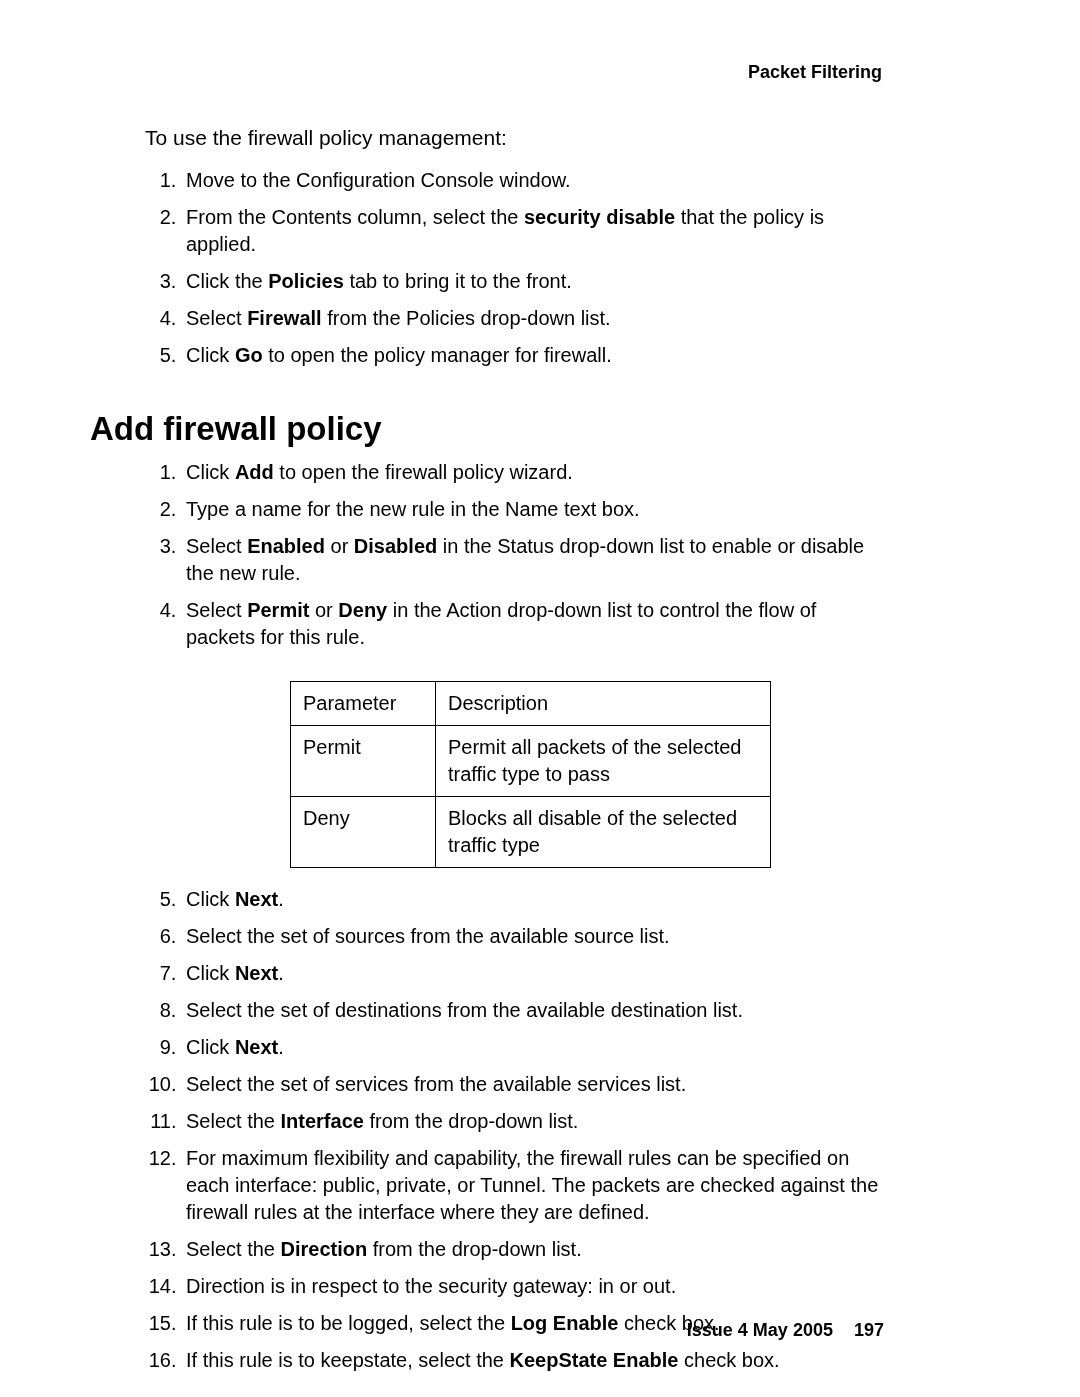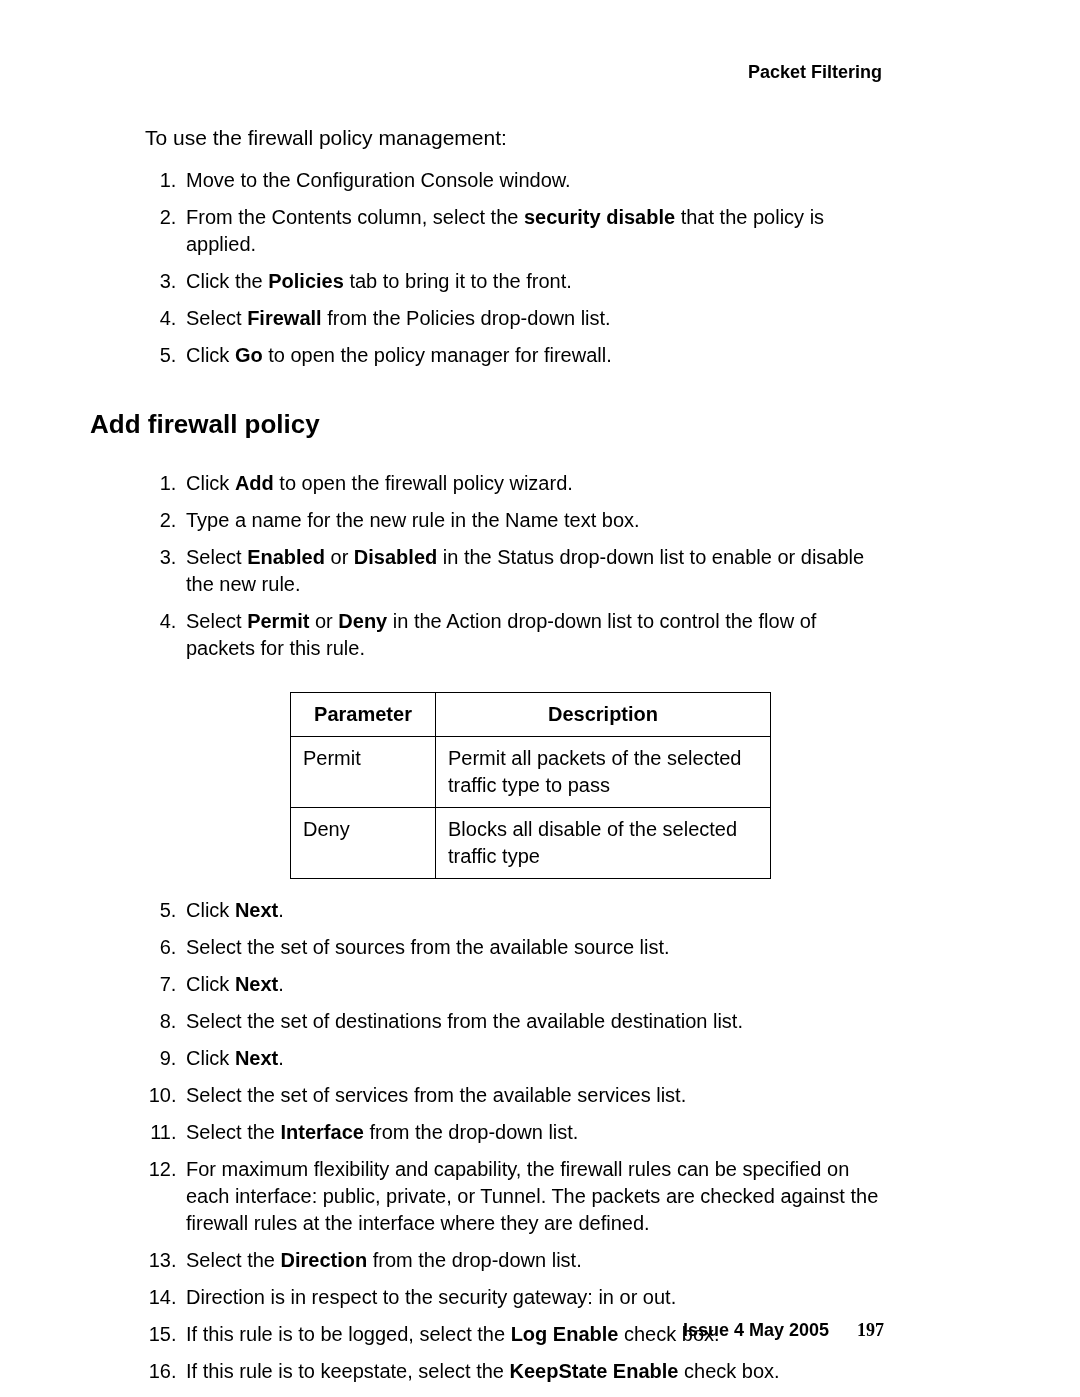--- a/index.html
+++ b/index.html
@@ -33,46 +33,46 @@
     list-style: decimal;
     margin: 0 0 30px 0;
     padding-left: 92px;
   }
   ol.steps > li {
     padding-left: 4px;
     margin-bottom: 10px;
   }
   b { font-weight: bold; }
   h2.section-h2 {
-    font-size: 26px;
+    font-size: 33px;
     font-weight: bold;
-    margin: 38px 0 28px 0;
+    margin: 38px 0 8px 0;
   }
   table.param-table {
     border-collapse: collapse;
     margin: 18px 0 18px 200px;
     font-size: 20px;
   }
   table.param-table th, table.param-table td {
     border: 1px solid #000;
     padding: 8px 12px;
     text-align: left;
     vertical-align: top;
   }
-  table.param-table th { font-weight: bold; text-align: center; }
+  table.param-table th { font-weight: normal; }
   .col-param { width: 120px; }
   .col-desc  { width: 310px; }
   .footer {
     position: absolute;
     bottom: 55px;
     right: 96px;
     font-weight: bold;
     font-size: 18px;
   }
-  .footer .pgnum { margin-left: 23px; font-family: Liberation Serif, serif; }
+  .footer .pgnum { margin-left: 16px; }
 </style>
 </head>
 <body>
 
 <div class="page">
 
   <div class="header-right">Packet Filtering</div>
 
   <div class="section-h3">To use the firewall policy management:</div>
   <ol class="steps" id="steps-s1">

